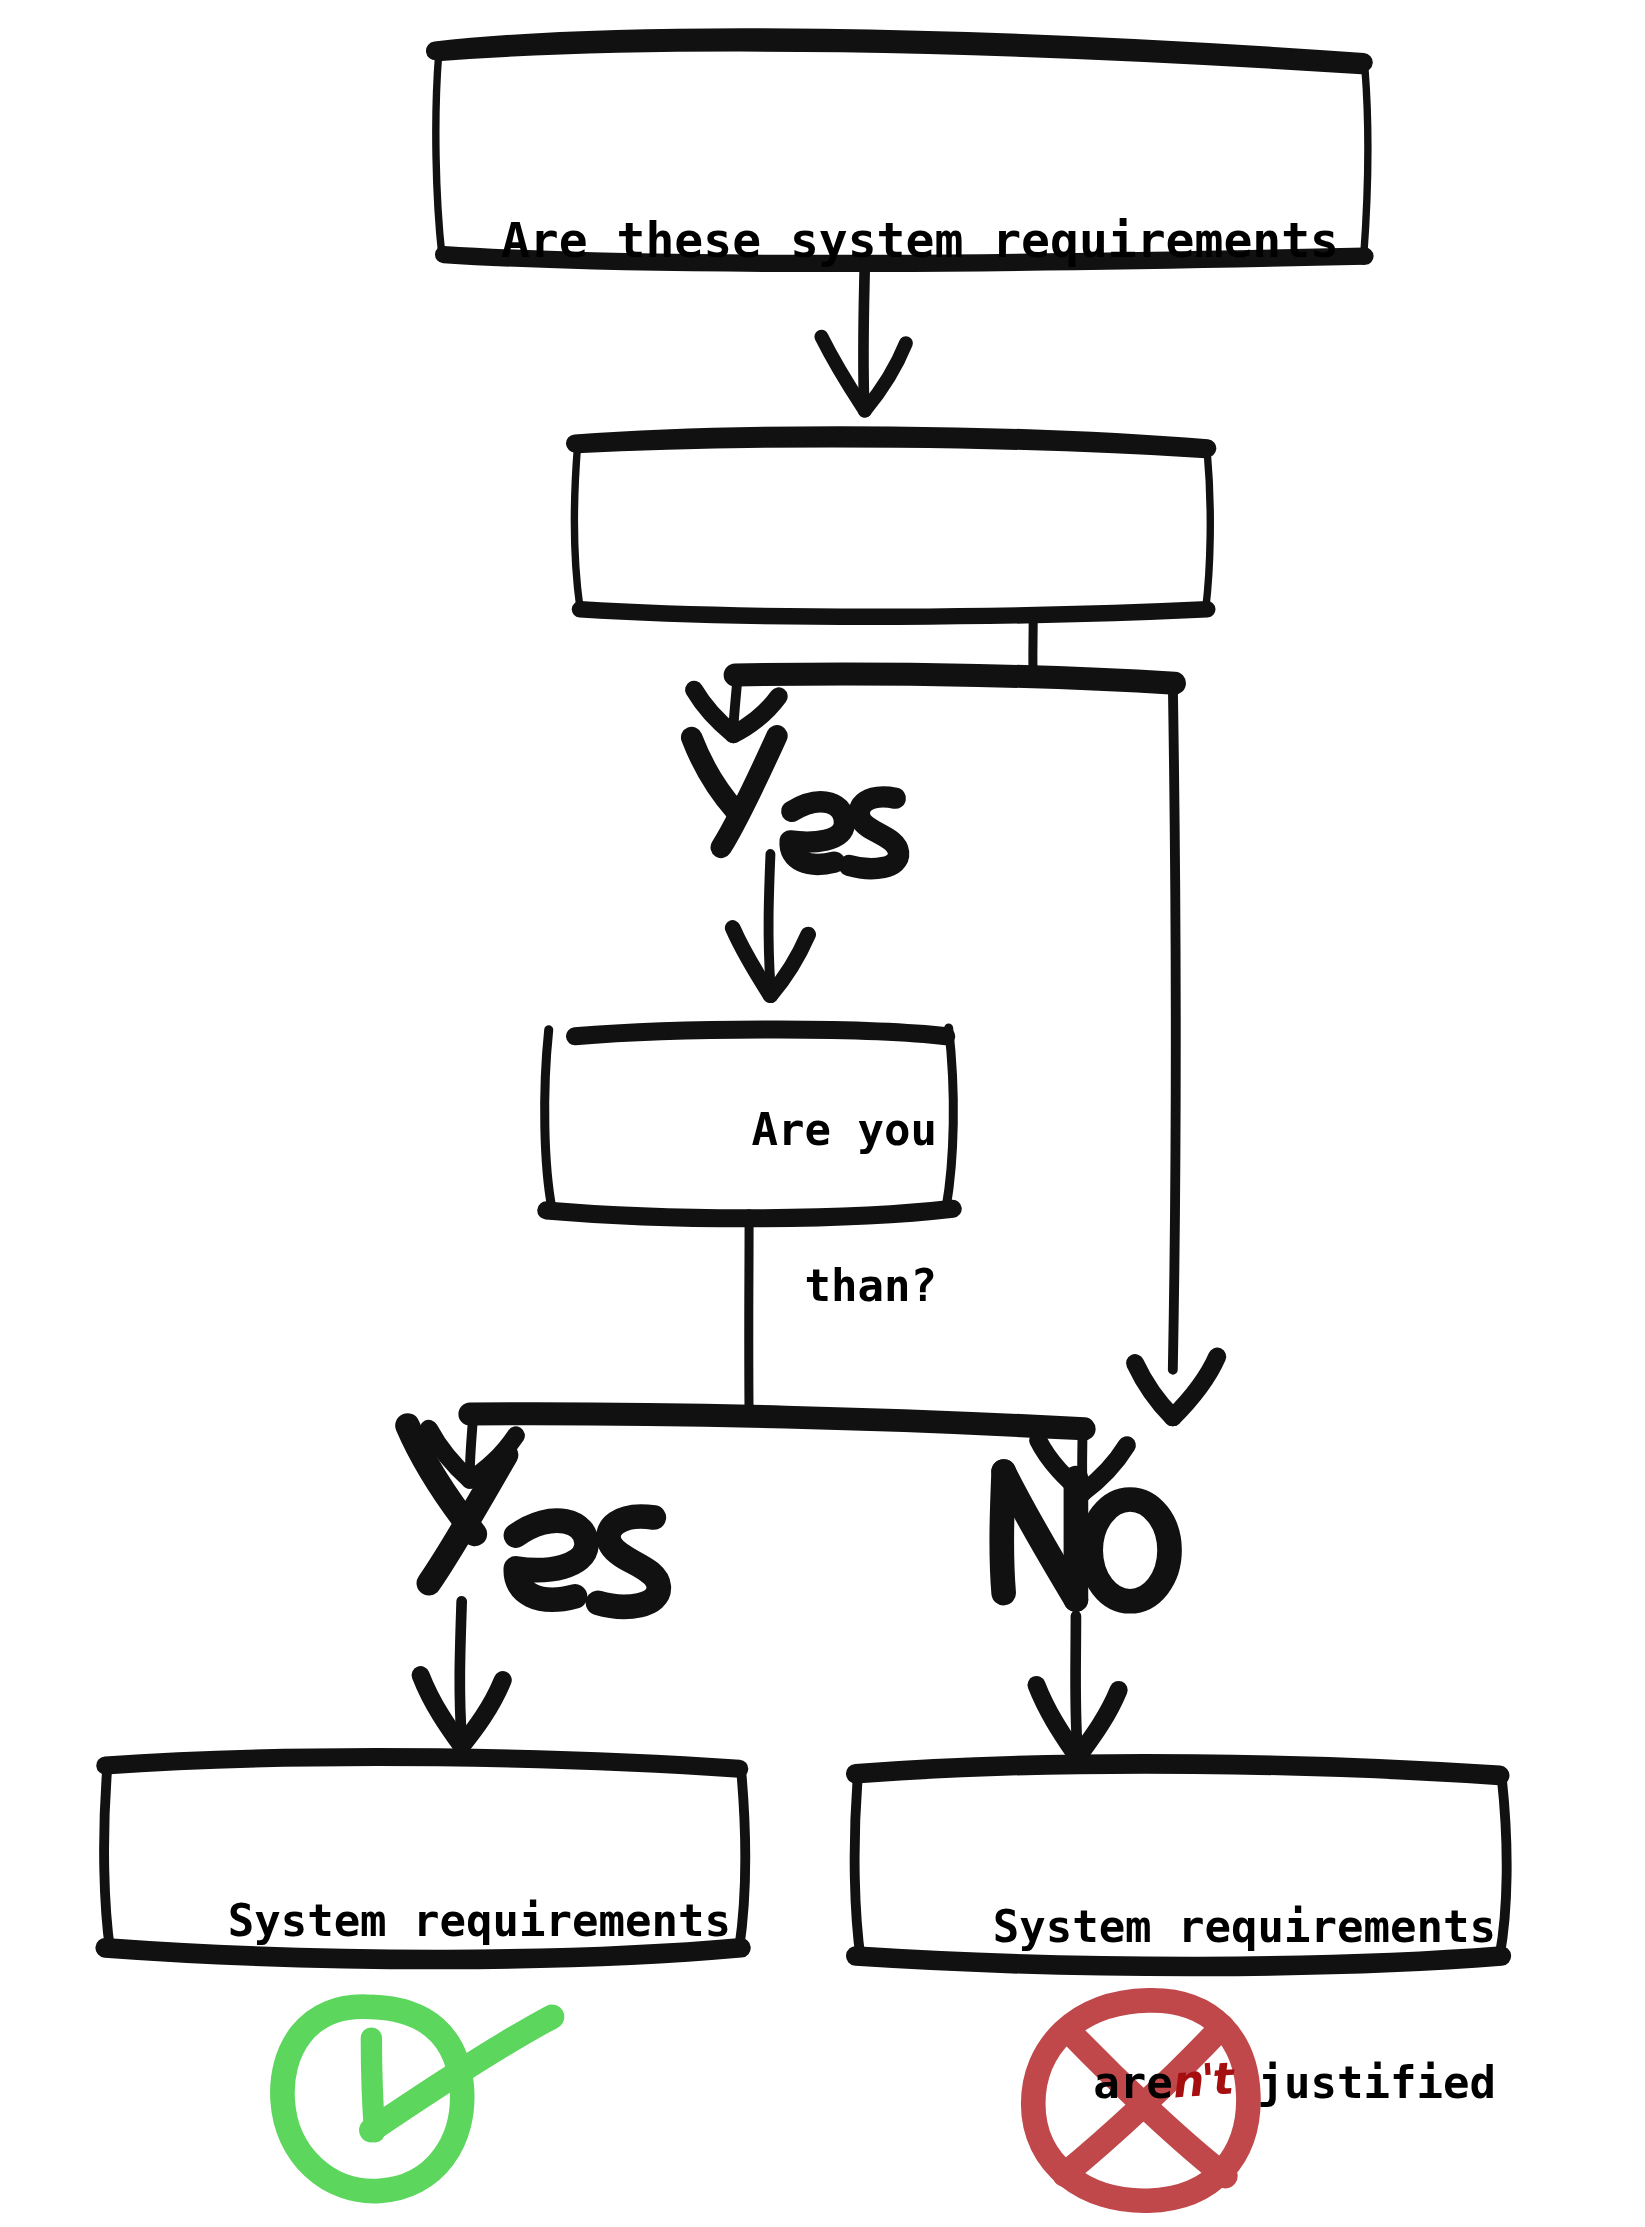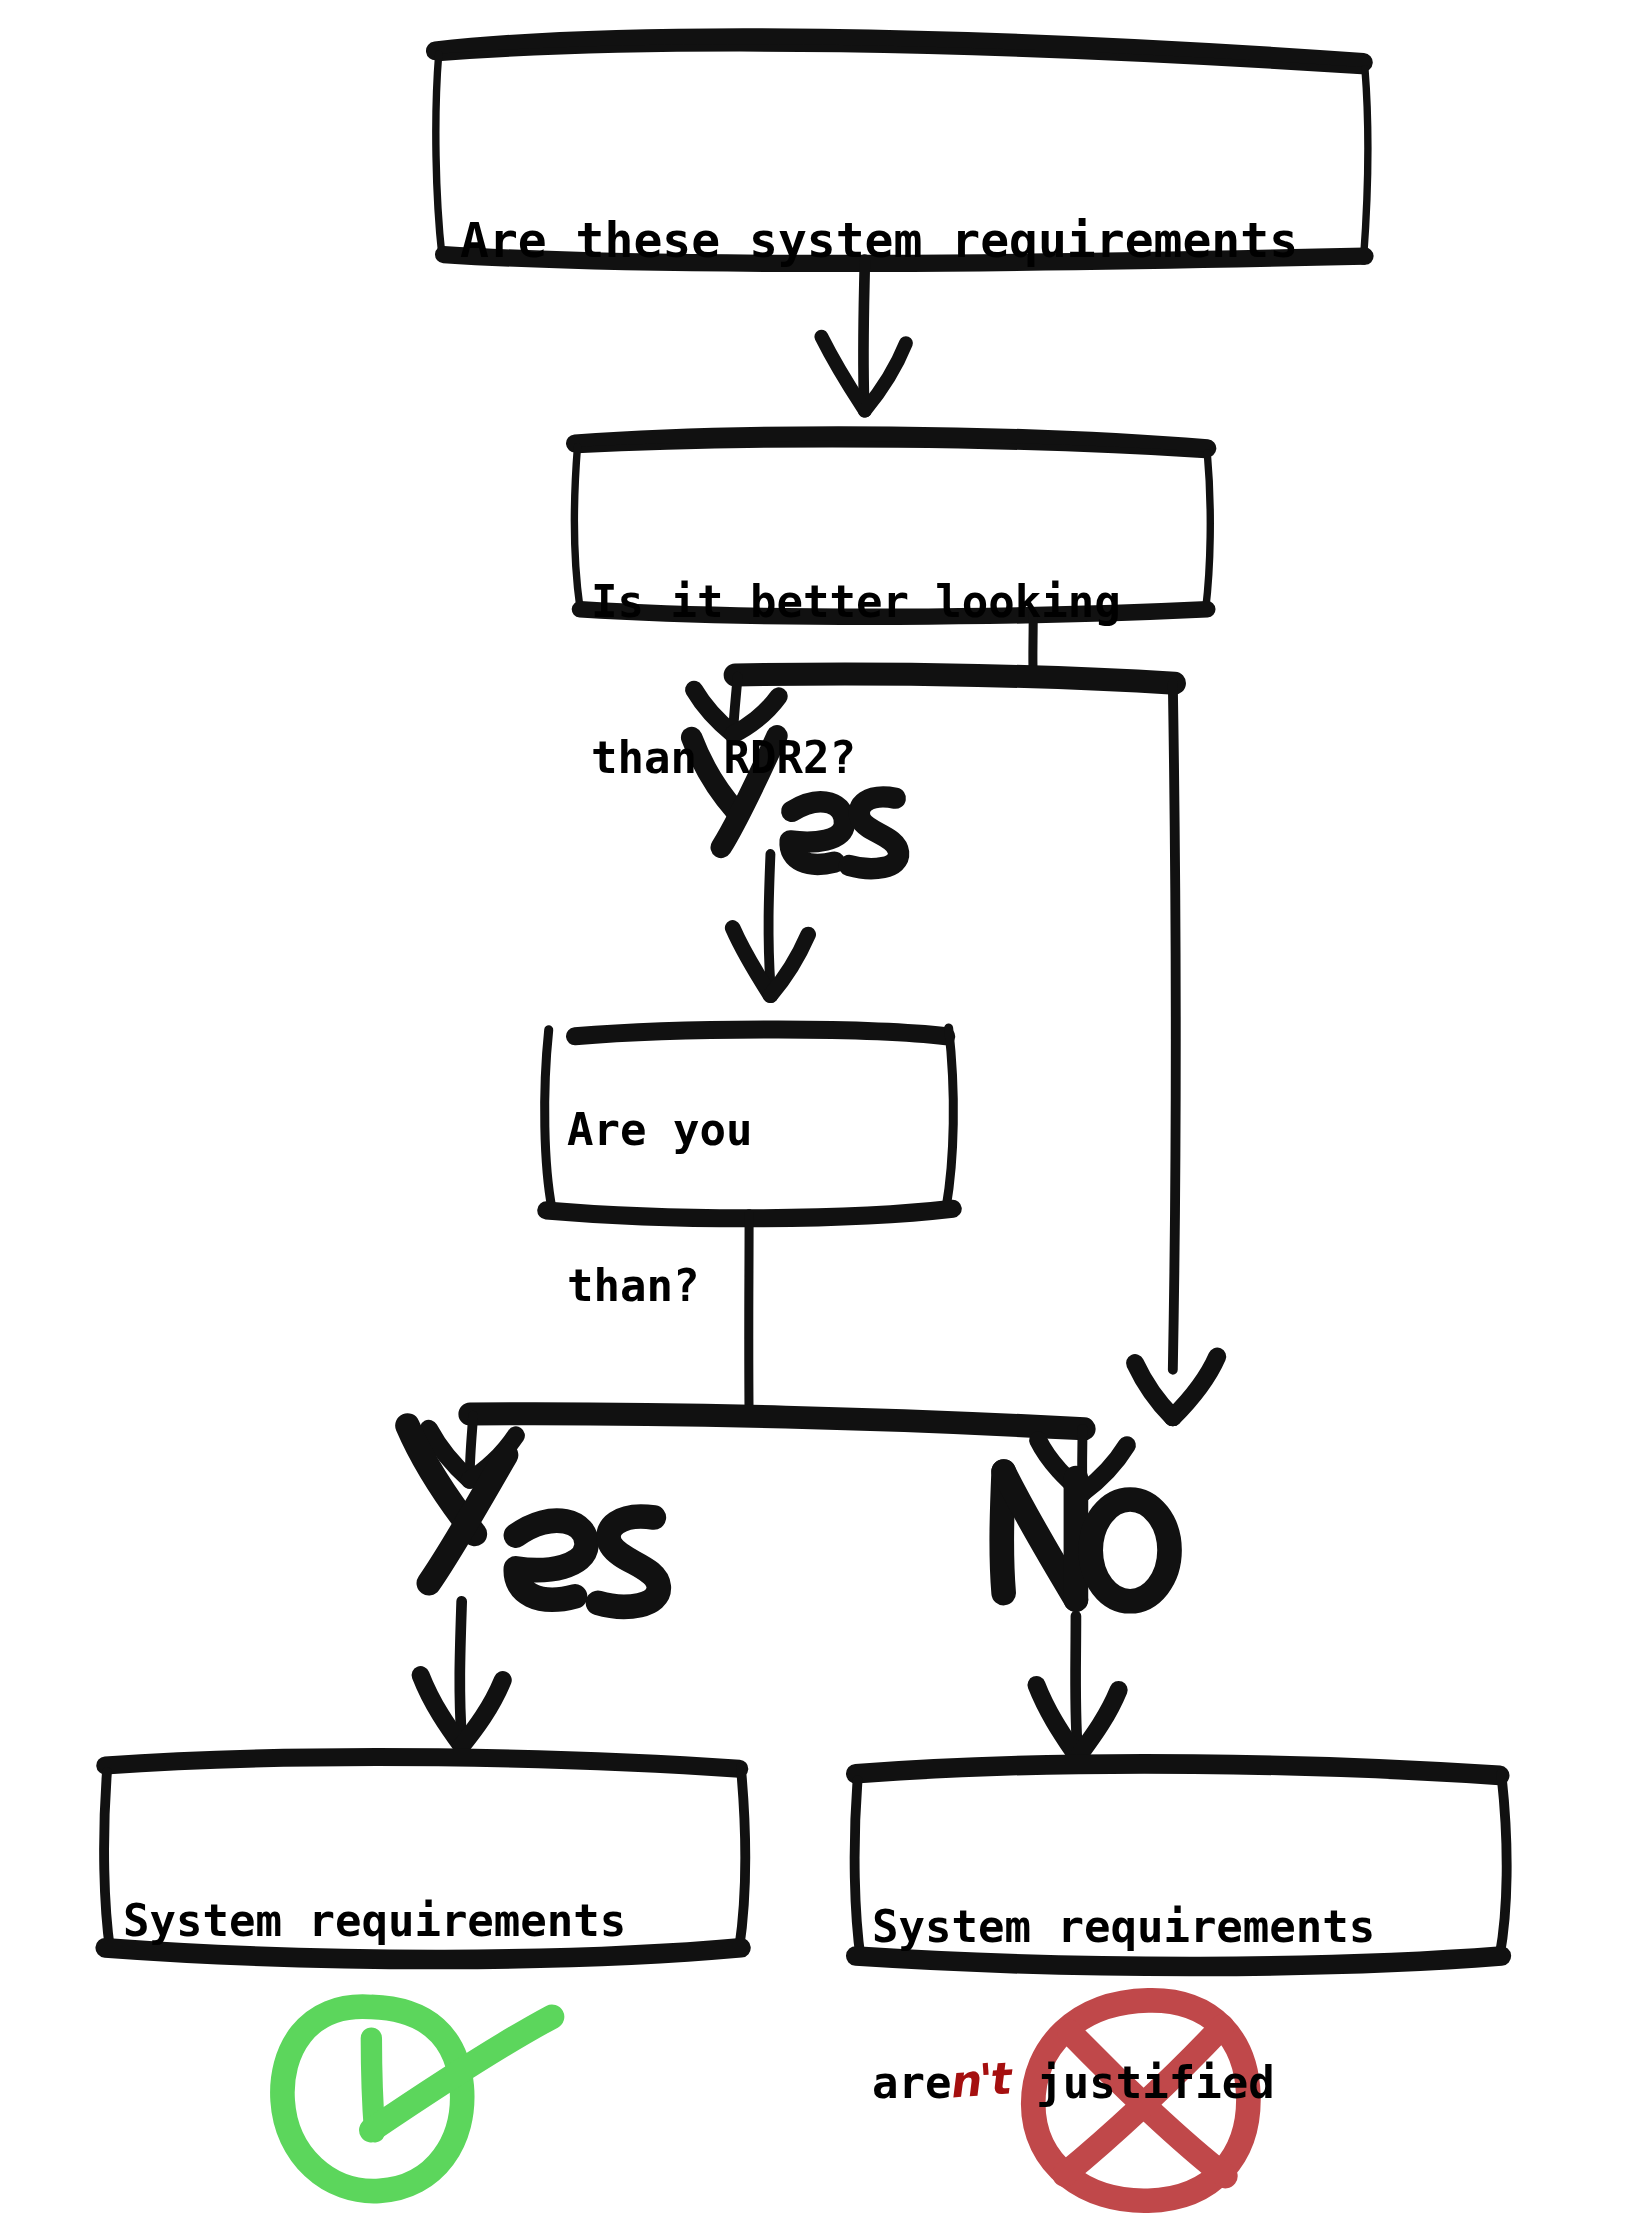--- a/index.html
+++ b/index.html
@@ -22,21 +22,21 @@
   }
   svg.sketch {
     position: absolute;
     left: 0; top: 0;
     width: 1646px;
     height: 2227px;
     display: block;
   }
   .nodeText {
     position: absolute;
-    text-align: left;
+    text-align: right;
     color: #000000;
     font-family: "DejaVu Sans Mono", "Liberation Mono", monospace;
     font-weight: 700;
     line-height: 1.18;
     letter-spacing: 0px;
     white-space: pre;
     user-select: none;
   }
   .nodeText .ln { display: block; }
   .redmark {
@@ -193,24 +193,20 @@
       <path d="M1310 1948 C 1310 1898, 1310 1848, 1310 1800" stroke="#111" stroke-width="30" fill="none" stroke-linecap="round"></path>
       <ellipse cx="1376" cy="1888" rx="48" ry="62" stroke="#111" stroke-width="30" fill="none"></ellipse>
     </g>
 
   </svg>
 
   <div class="nodeText" style="left:460px; top:99px; width:879px; font-size:48px;">
     <span class="ln">Are these system requirements</span>
   </div>
 
-  <div class="nodeText" style="left:591px; top:472px; width:608px; font-size:44px;">
-    <span class="ln">Is it better looking</span>
-    <span class="ln">than RDR2?</span>
-  </div>
 
   <div class="nodeText" style="left:567px; top:1000px; width:370px; font-size:44px;">
     <span class="ln">Are you</span>
     <span class="ln">than?</span>
   </div>
 
   <div class="nodeText" style="left:123px; top:1791px; width:608px; font-size:44px;">
     <span class="ln">System requirements</span>
   </div>
 

